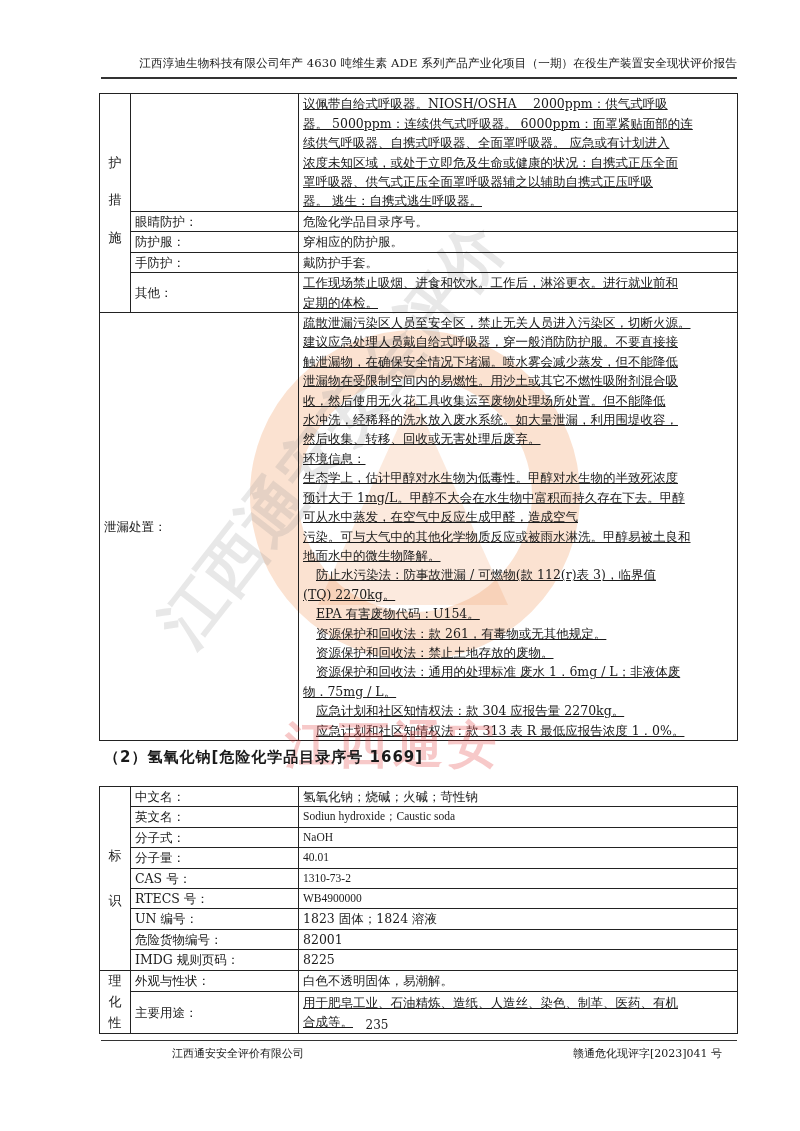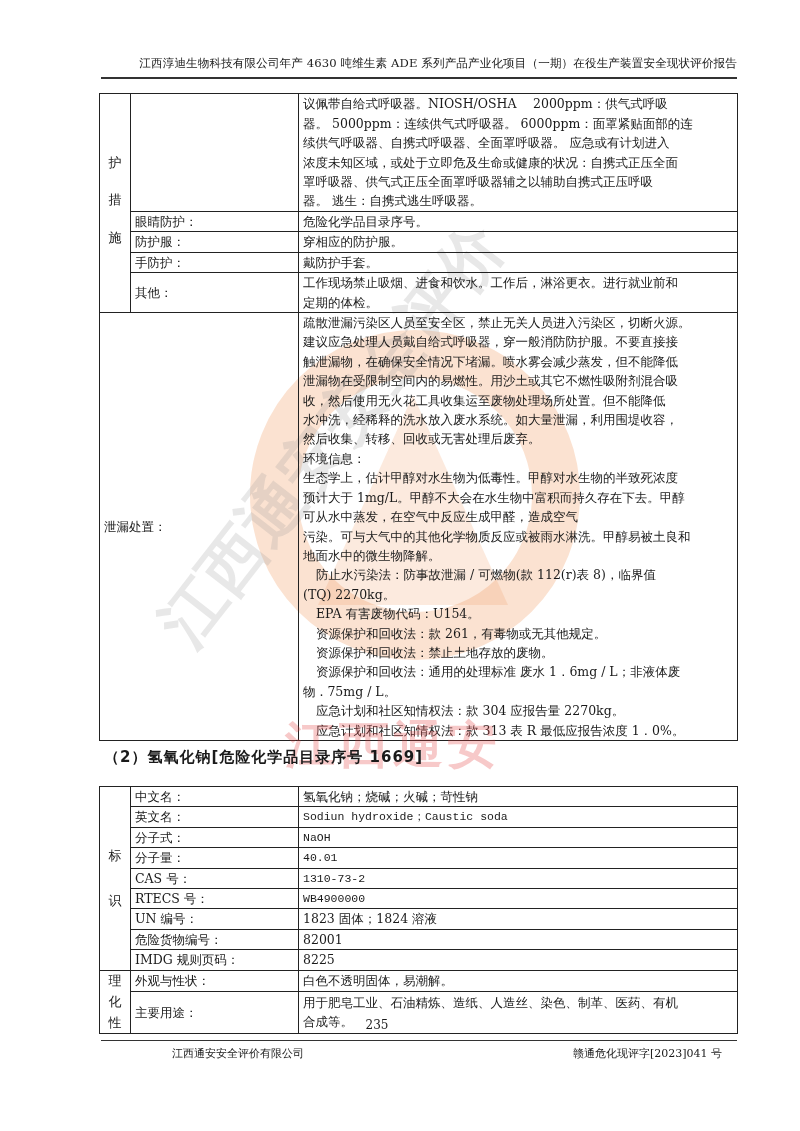--- a/index.html
+++ b/index.html
@@ -20,27 +20,27 @@
   table.sheet {
     position: absolute; border-collapse: collapse; table-layout: fixed;
     font-size: 12.5px; line-height: 19.4px;
   }
   table.sheet td {
     border: 1px solid #222; padding: 0 4px; vertical-align: middle;
   }
   table.sheet td.side {
     text-align: center; font-size: 13px; padding: 0;
   }
-  table.sheet td.val { text-align: justify; }
+  table.sheet td.val { text-align: justify; text-decoration: underline; }
   .side-stack { display: flex; flex-direction: column; align-items: center; }
   .t1 { left: 99px; top: 93px; width: 638px; }
   .t2 { left: 99px; top: 786px; width: 638px; line-height: 18.2px; }
   .line { display: block; white-space: nowrap; }
   .indent { padding-left: 13px; }
-  .mono { font-family: Liberation Mono, monospace; font-size: 11.5px; }
+  .mono { font-family: Liberation Serif, serif; font-size: 11.5px; }
   .section-title {
     position: absolute; left: 104px; top: 748px;
     font-family: "DejaVu Sans", "Liberation Sans", sans-serif;
     font-weight: bold; font-size: 15px; letter-spacing: 1px; white-space: nowrap;
   }
   .page-number {
     position: absolute; left: 0; width: 754px; top: 1018px; text-align: center; font-size: 12px;
   }
   .footer-rule {
     position: absolute; left: 101px; top: 1040px; width: 636px; height: 1px; background: #333;
@@ -135,21 +135,21 @@
       <span class="line">泄漏物在受限制空间内的易燃性。用沙土或其它不燃性吸附剂混合吸</span>
       <span class="line">收，然后使用无火花工具收集运至废物处理场所处置。但不能降低</span>
       <span class="line">水冲洗，经稀释的洗水放入废水系统。如大量泄漏，利用围堤收容，</span>
       <span class="line">然后收集、转移、回收或无害处理后废弃。</span>
       <span class="line">环境信息：</span>
       <span class="line">生态学上，估计甲醇对水生物为低毒性。甲醇对水生物的半致死浓度</span>
       <span class="line">预计大于 1mg/L。甲醇不大会在水生物中富积而持久存在下去。甲醇</span>
       <span class="line">可从水中蒸发，在空气中反应生成甲醛，造成空气</span>
       <span class="line">污染。可与大气中的其他化学物质反应或被雨水淋洗。甲醇易被土良和</span>
       <span class="line">地面水中的微生物降解。</span>
-      <span class="line indent">防止水污染法：防事故泄漏 / 可燃物(款 112(r)表 8)，临界值</span>
+      <span class="line indent">防止水污染法：防事故泄漏 / 可燃物(款 112(r)表 3)，临界值</span>
       <span class="line">(TQ) 2270kg。</span>
       <span class="line indent">EPA 有害废物代码：U154。</span>
       <span class="line indent">资源保护和回收法：款 261，有毒物或无其他规定。</span>
       <span class="line indent">资源保护和回收法：禁止土地存放的废物。</span>
       <span class="line indent">资源保护和回收法：通用的处理标准 废水 1．6mg / L；非液体废</span>
       <span class="line">物 . 75mg / L。</span>
       <span class="line indent">应急计划和社区知情权法：款 304 应报告量 2270kg。</span>
       <span class="line indent">应急计划和社区知情权法：款 313 表 R 最低应报告浓度 1．0%。</span>
     </td>
   </tr>

